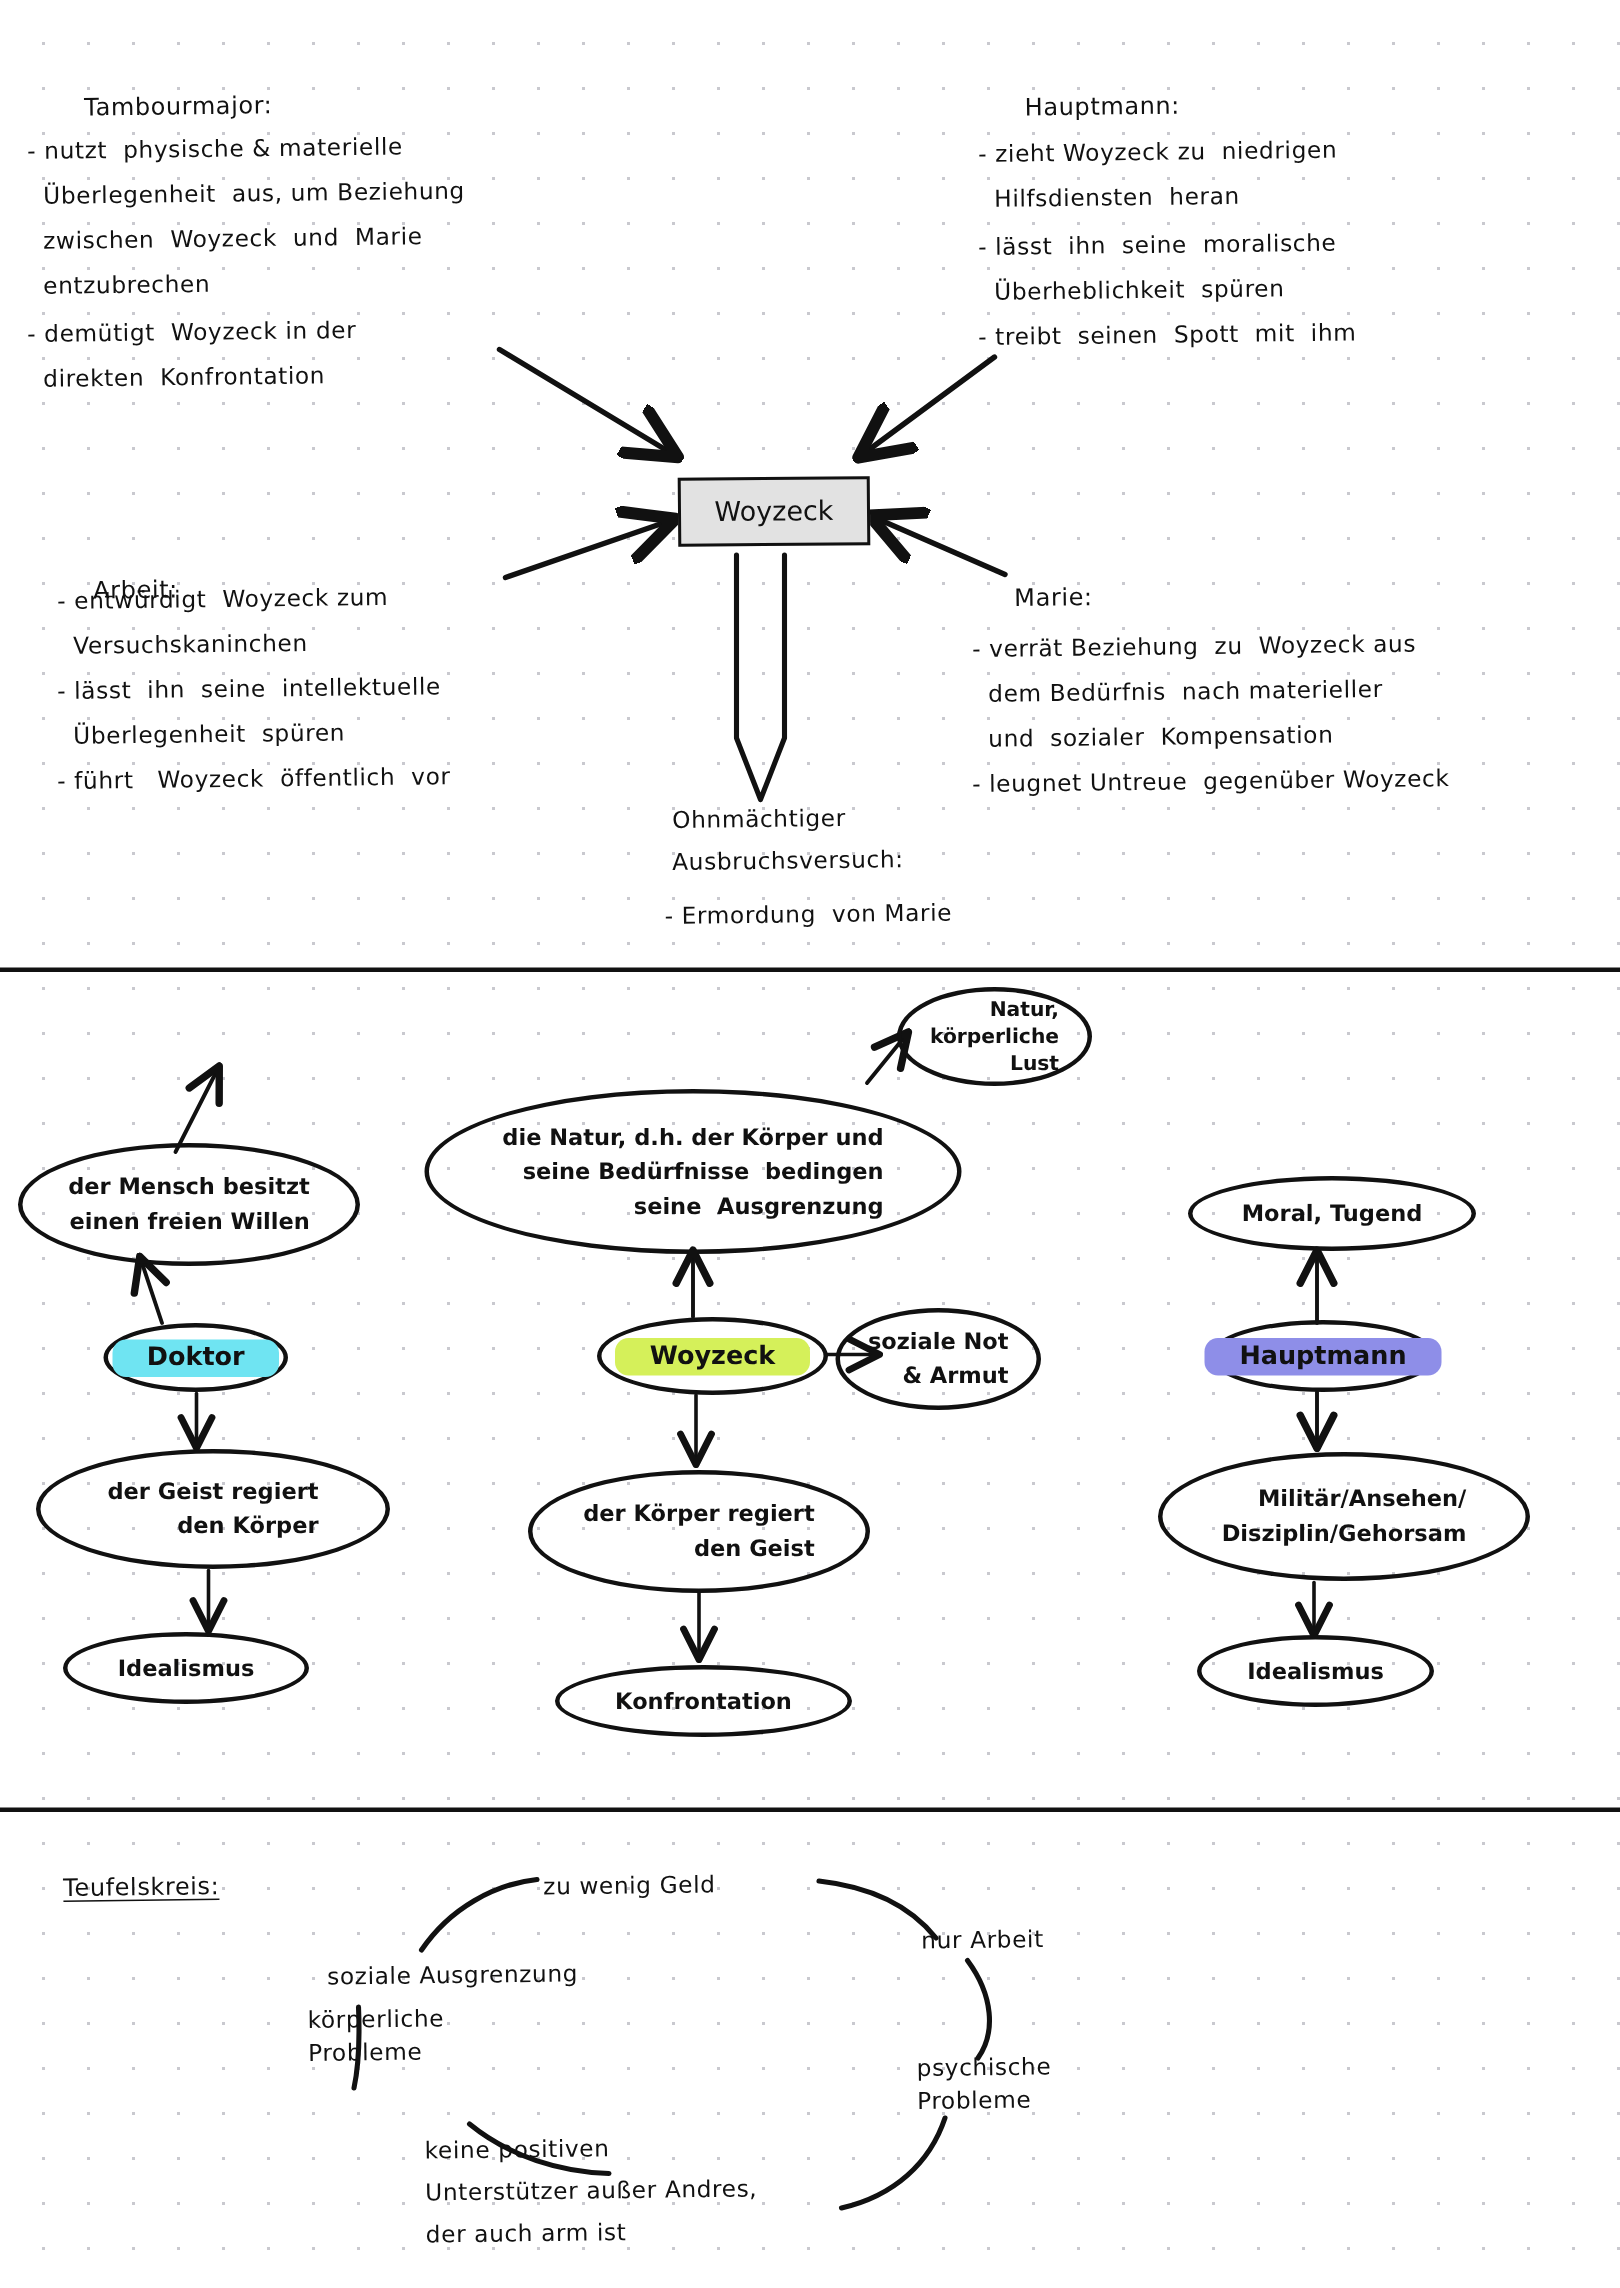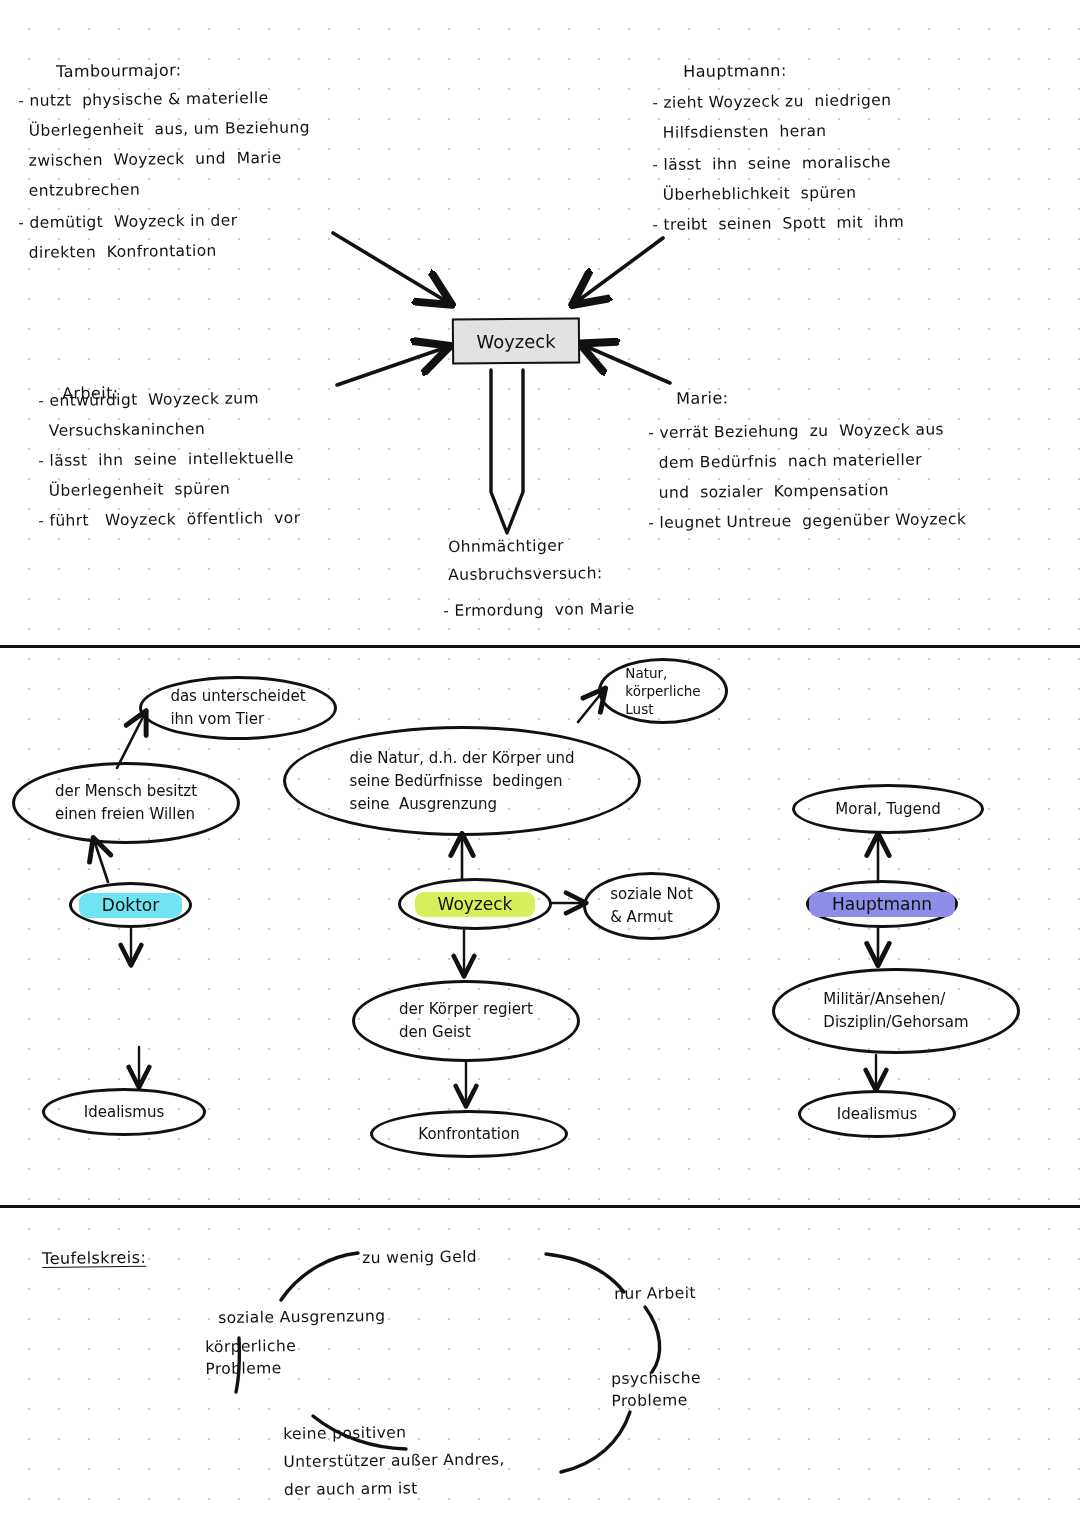--- a/index.html
+++ b/index.html
@@ -58,26 +58,27 @@
   }
 
   .ell {
     position: absolute;
     border: 3px solid #111;
     border-radius: 50%;
     display: flex;
     flex-direction: column;
     align-items: center;
     justify-content: center;
-    text-align: left;
+    text-align: right;
     color: #111;
     font-size: 15px;
     line-height: 23px;
     box-sizing: border-box;
     background: transparent;
+    font-weight: bold;
   }
   .ell span { display: block; white-space: pre; }
   .mark {
     padding: 1px 23px;
     border-radius: 9px;
     font-size: 17px;
   }
   .mark-cyan   { background: #6fe4f2; }
   .mark-green  { background: #d5f05a; }
   .mark-blue   { background: #8e8ee8; }
@@ -213,34 +214,34 @@
   <div class="hw" style="left:648px; top:510px;">- leugnet Untreue  gegenüber Woyzeck</div>
 
   <div class="wz-box">Woyzeck</div>
 
   <div class="hw" style="left:448px; top:534px;">Ohnmächtiger</div>
   <div class="hw" style="left:448px; top:562px;">Ausbruchsversuch:</div>
   <div class="hw" style="left:443px; top:598px;">- Ermordung  von Marie</div>
 
   <div class="divider" style="top:645px;"></div>
 
-  <div class="ell" style="left:139px; top:676px; width:198px; height:64px;">
-    <span>das unterscheidet
-ihn vom Tier</span>
-  </div>
 
   <div class="ell" style="left:12px; top:762px; width:228px; height:82px;">
     <span>der Mensch besitzt
 einen freien Willen</span>
   </div>
 
   <div class="ell" style="left:69px; top:882px; width:123px; height:46px;">
     <span class="mark mark-cyan">Doktor</span>
   </div>
 
+  <div class="ell" style="left:24px; top:966px; width:236px; height:80px;">
+    <span>der Geist regiert
+den Körper</span>
+  </div>
 
   <div class="ell" style="left:42px; top:1088px; width:164px; height:48px;">
     <span>Idealismus</span>
   </div>
 
   <div class="ell" style="left:598px; top:658px; width:130px; height:66px; font-size:13.5px; line-height:18px;">
     <span>Natur,
 körperliche
 Lust</span>
   </div>
@@ -248,21 +249,21 @@
   <div class="ell" style="left:283px; top:726px; width:358px; height:110px;">
     <span>die Natur, d.h. der Körper und
 seine Bedürfnisse  bedingen
 seine  Ausgrenzung</span>
   </div>
 
   <div class="ell" style="left:398px; top:878px; width:154px; height:52px;">
     <span class="mark mark-green">Woyzeck</span>
   </div>
 
-  <div class="ell" style="left:583px; top:872px; width:137px; height:68px;">
+  <div class="ell" style="left:557px; top:872px; width:137px; height:68px;">
     <span>soziale Not
 &amp; Armut</span>
   </div>
 
   <div class="ell" style="left:352px; top:980px; width:228px; height:82px;">
     <span>der Körper regiert
 den Geist</span>
   </div>
 
   <div class="ell" style="left:370px; top:1110px; width:198px; height:48px;">

